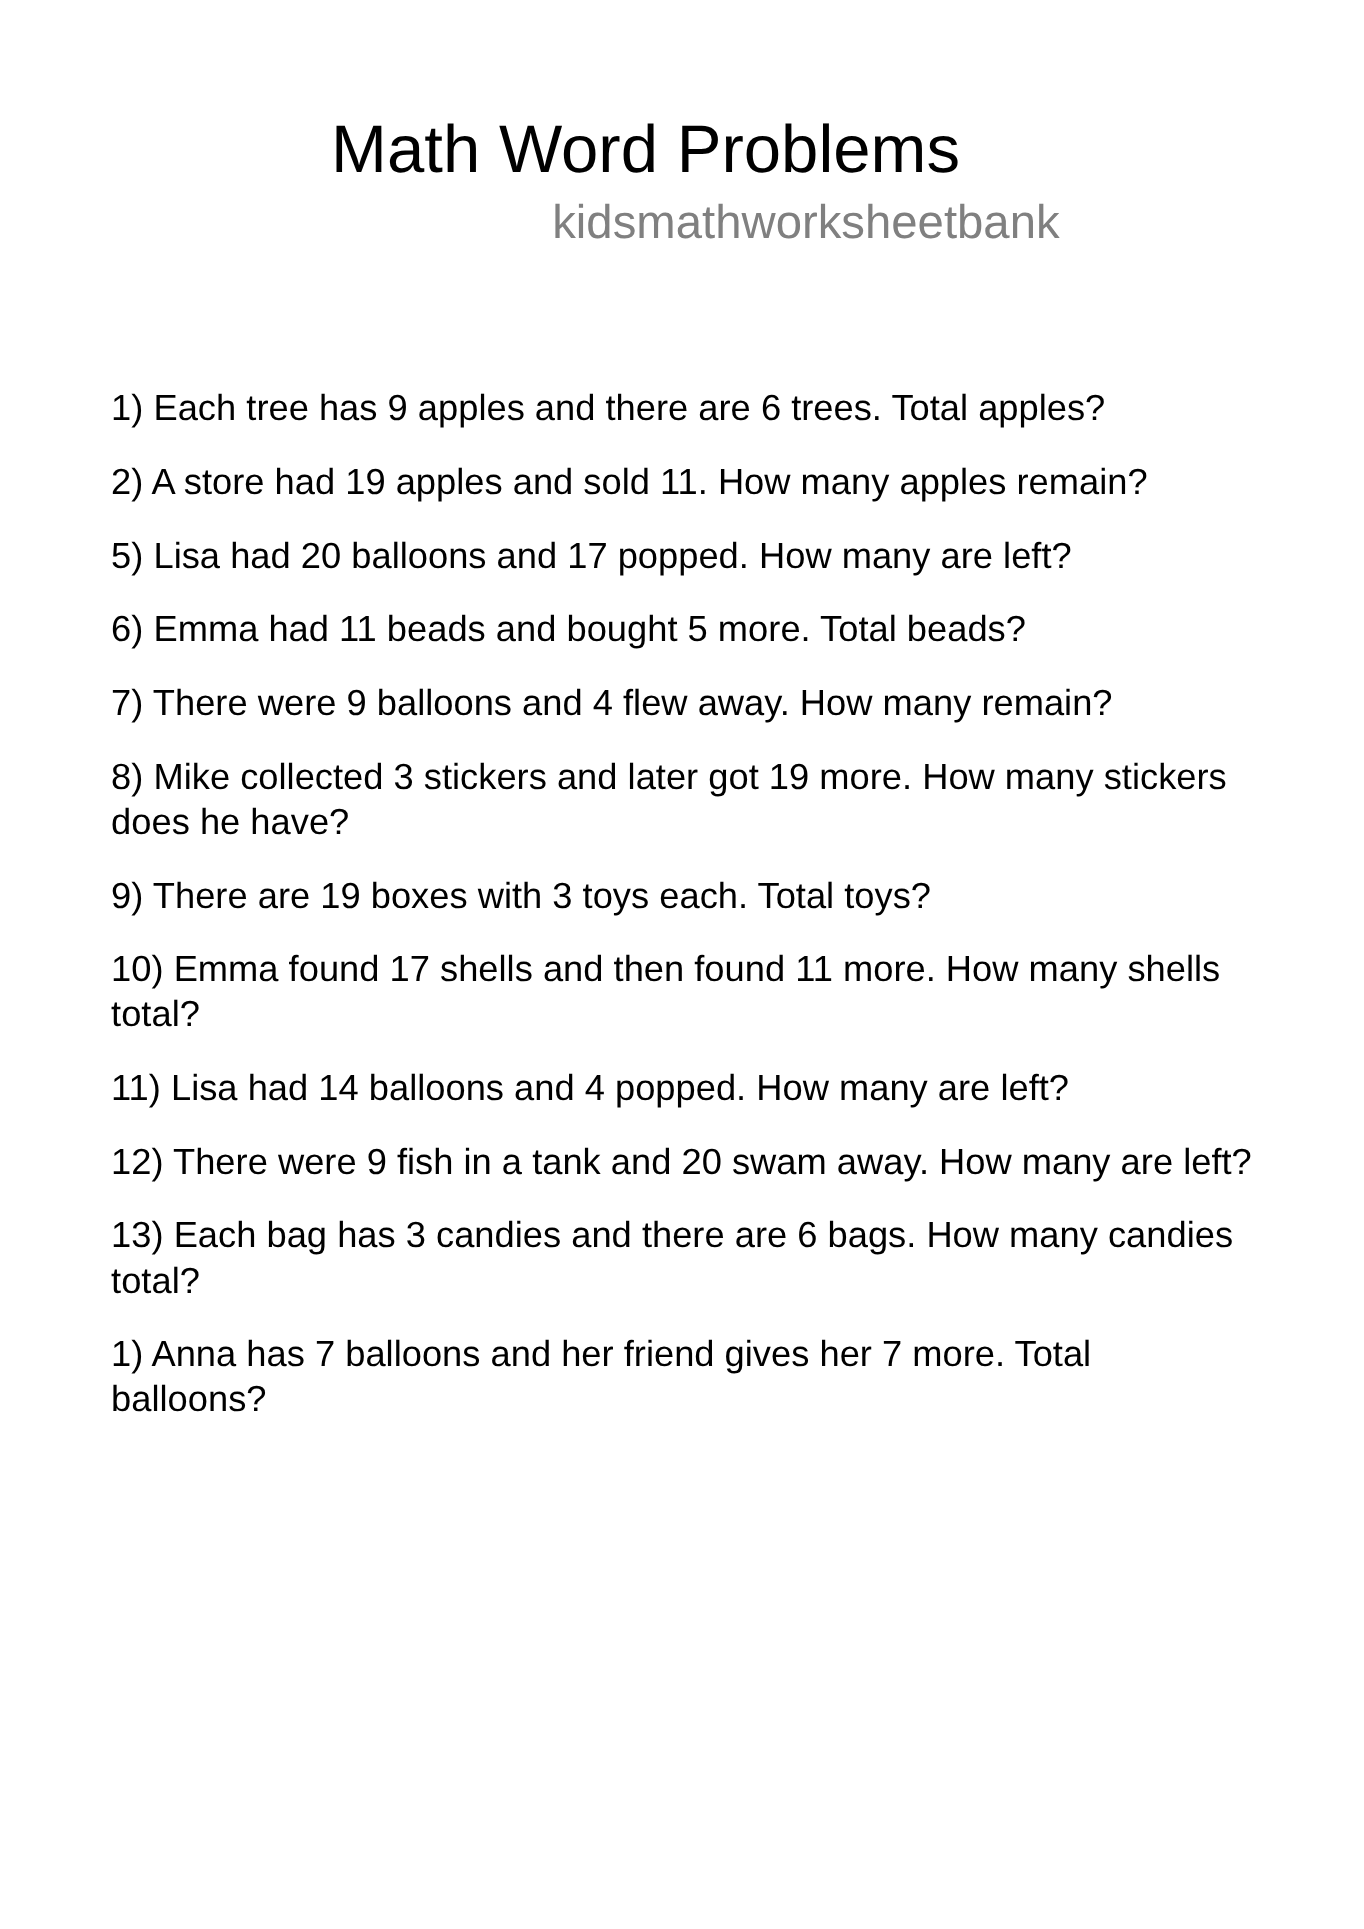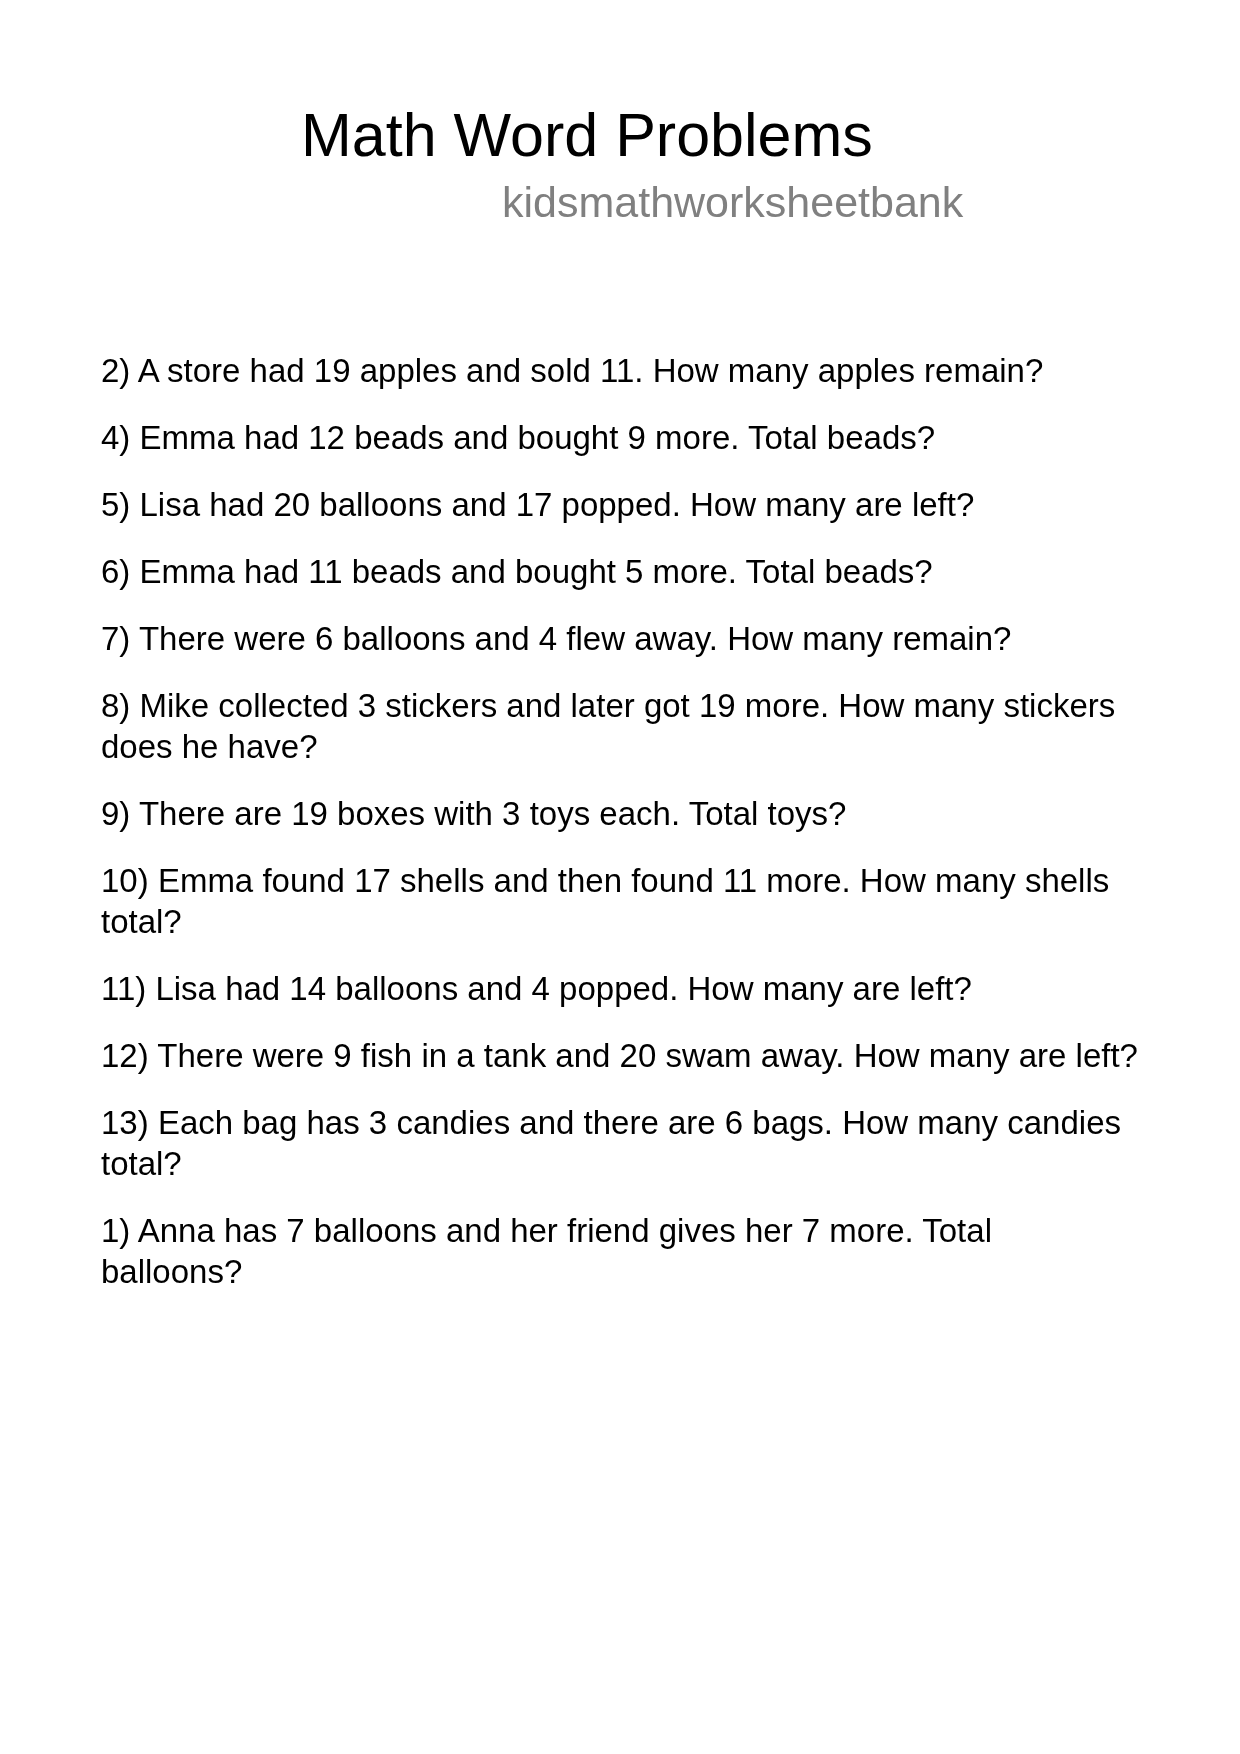--- a/index.html
+++ b/index.html
@@ -64,25 +64,25 @@
     }
   </style>
 </head>
 <body>
 
 <div class="page">
   <h1 class="title">Math Word Problems</h1>
   <div class="subtitle">kidsmathworksheetbank</div>
 
   <ol class="problems">
+    <li class="problem"><span class="num">1)</span><span>Each tree has 9 apples and there are 6 trees. Total apples?</span></li>
     <li class="problem"><span class="num">2)</span><span>A store had 19 apples and sold 11. How many apples remain?</span></li>
-    <li class="problem"><span class="num">4)</span><span>Emma had 12 beads and bought 9 more. Total beads?</span></li>
     <li class="problem"><span class="num">5)</span><span>Lisa had 20 balloons and 17 popped. How many are left?</span></li>
     <li class="problem"><span class="num">6)</span><span>Emma had 11 beads and bought 5 more. Total beads?</span></li>
-    <li class="problem"><span class="num">7)</span><span>There were 6 balloons and 4 flew away. How many remain?</span></li>
+    <li class="problem"><span class="num">7)</span><span>There were 9 balloons and 4 flew away. How many remain?</span></li>
     <li class="problem"><span class="num">8)</span><span>Mike collected 3 stickers and later got 19 more. How many stickers does he have?</span></li>
     <li class="problem"><span class="num">9)</span><span>There are 19 boxes with 3 toys each. Total toys?</span></li>
     <li class="problem"><span class="num">10)</span><span>Emma found 17 shells and then found 11 more. How many shells total?</span></li>
     <li class="problem"><span class="num">11)</span><span>Lisa had 14 balloons and 4 popped. How many are left?</span></li>
     <li class="problem"><span class="num">12)</span><span>There were 9 fish in a tank and 20 swam away. How many are left?</span></li>
     <li class="problem"><span class="num">13)</span><span>Each bag has 3 candies and there are 6 bags. How many candies total?</span></li>
     <li class="problem"><span class="num">1)</span><span>Anna has 7 balloons and her friend gives her 7 more. Total balloons?</span></li>
   </ol>
 </div>
 

